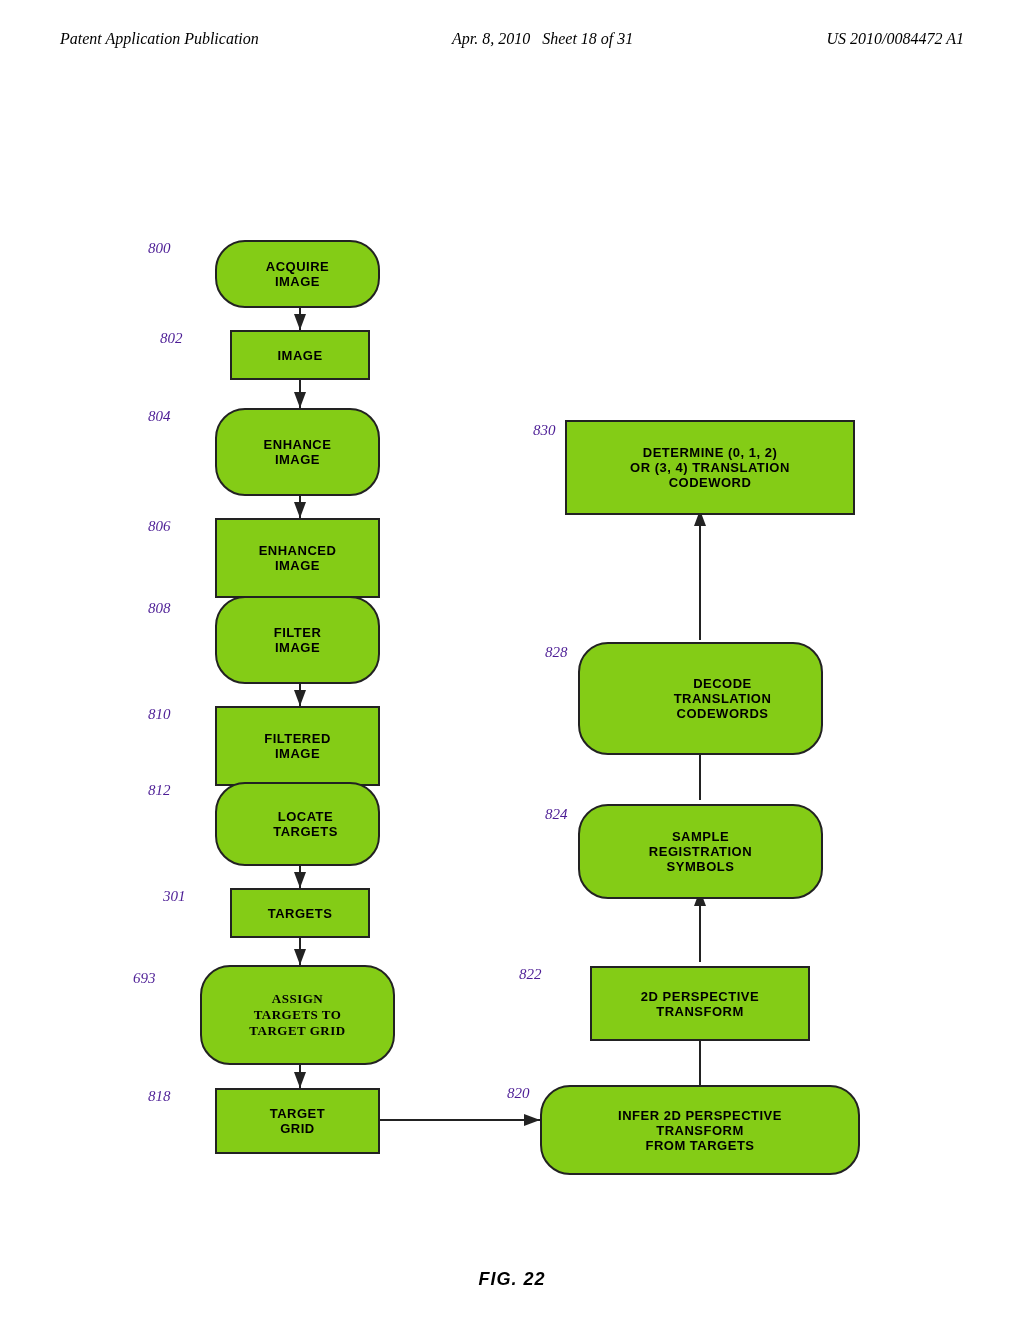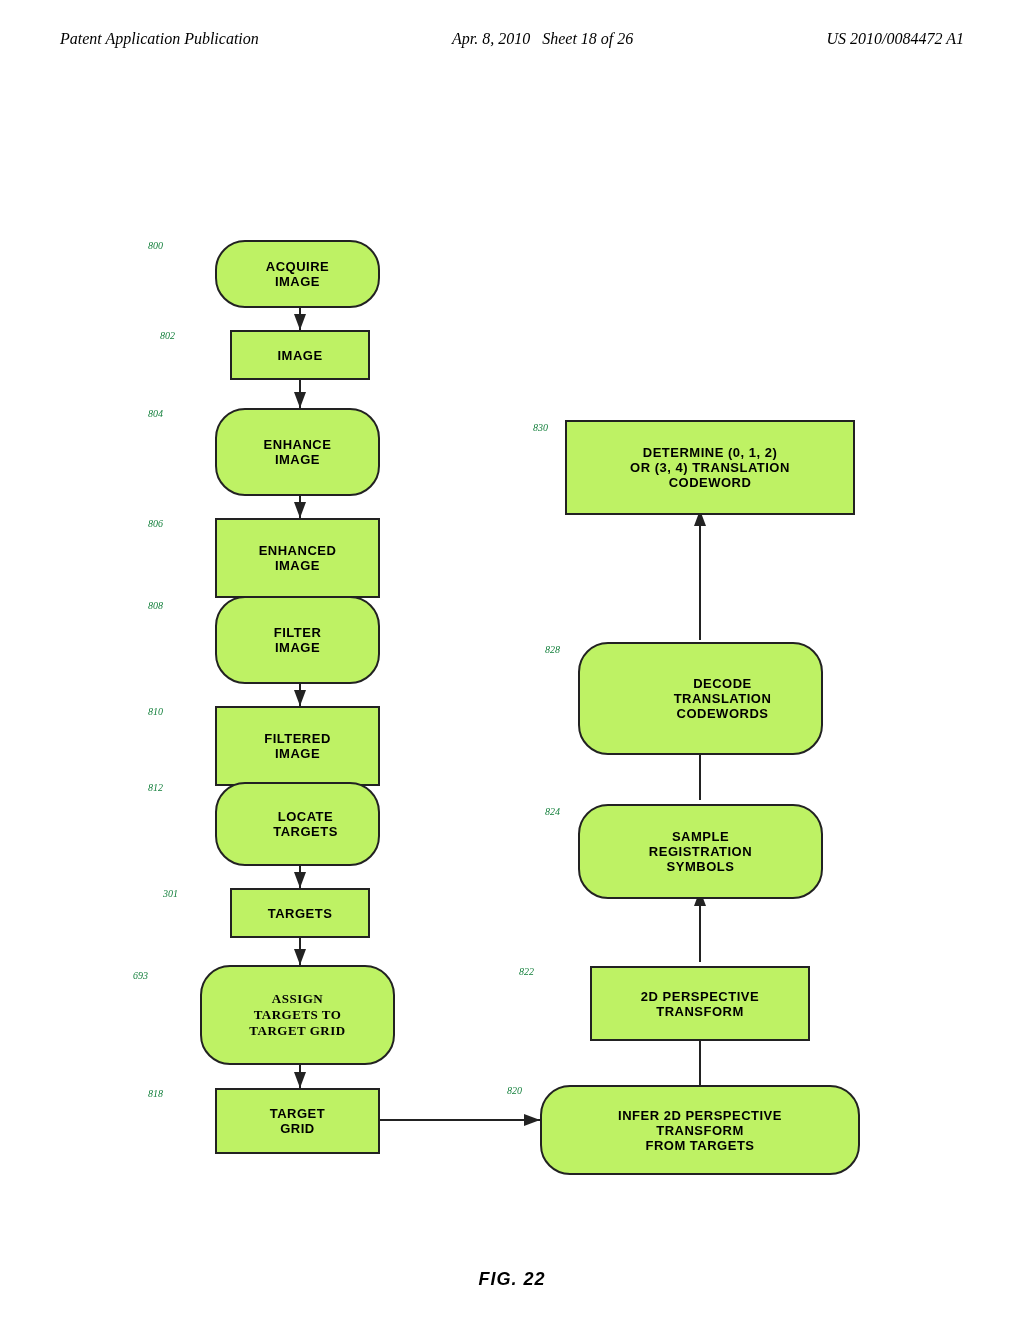--- a/index.html
+++ b/index.html
@@ -34,39 +34,39 @@
     .node {
       position: absolute;
       display: flex;
       align-items: center;
       justify-content: center;
       text-align: center;
       font-size: 13px;
       font-weight: bold;
       font-family: Arial, Helvetica, sans-serif;
       letter-spacing: 0.5px;
-      background: #bef264;
+      background: #84cc16;
       border: 2px solid #222;
     }
 
     .node-rounded {
       border-radius: 30px;
     }
 
     .node-rect {
       border-radius: 0;
     }
 
     
     .label {
       position: absolute;
       font-family: 'Times New Roman', Times, serif;
       font-style: italic;
-      font-size: 10px;
-      color: #15803d;
+      font-size: 15px;
+      color: #4c1d95;
     }
 
     
     .arrow-svg {
       position: absolute;
       top: 0;
       left: 0;
       width: 100%;
       height: 100%;
       pointer-events: none;
@@ -85,21 +85,21 @@
       letter-spacing: 1px;
     }
   </style>
 </head>
 <body>
 
 <div class="header">
   <span>Patent Application Publication</span>
   <span>
     <span>Apr. 8, 2010</span>&nbsp;&nbsp;
-    <span>Sheet 18 of 26</span>
+    <span>Sheet 18 of 31</span>
   </span>
   <span>US 2010/0084472 A1</span>
 </div>
 
 <div class="diagram">
 
   <svg class="arrow-svg" xmlns="http://www.w3.org/2000/svg">
     <defs>
       <marker id="arrowhead" markerWidth="8" markerHeight="6" refX="8" refY="3" orient="auto">
         <polygon points="0 0, 8 3, 0 6" fill="#222"></polygon>

